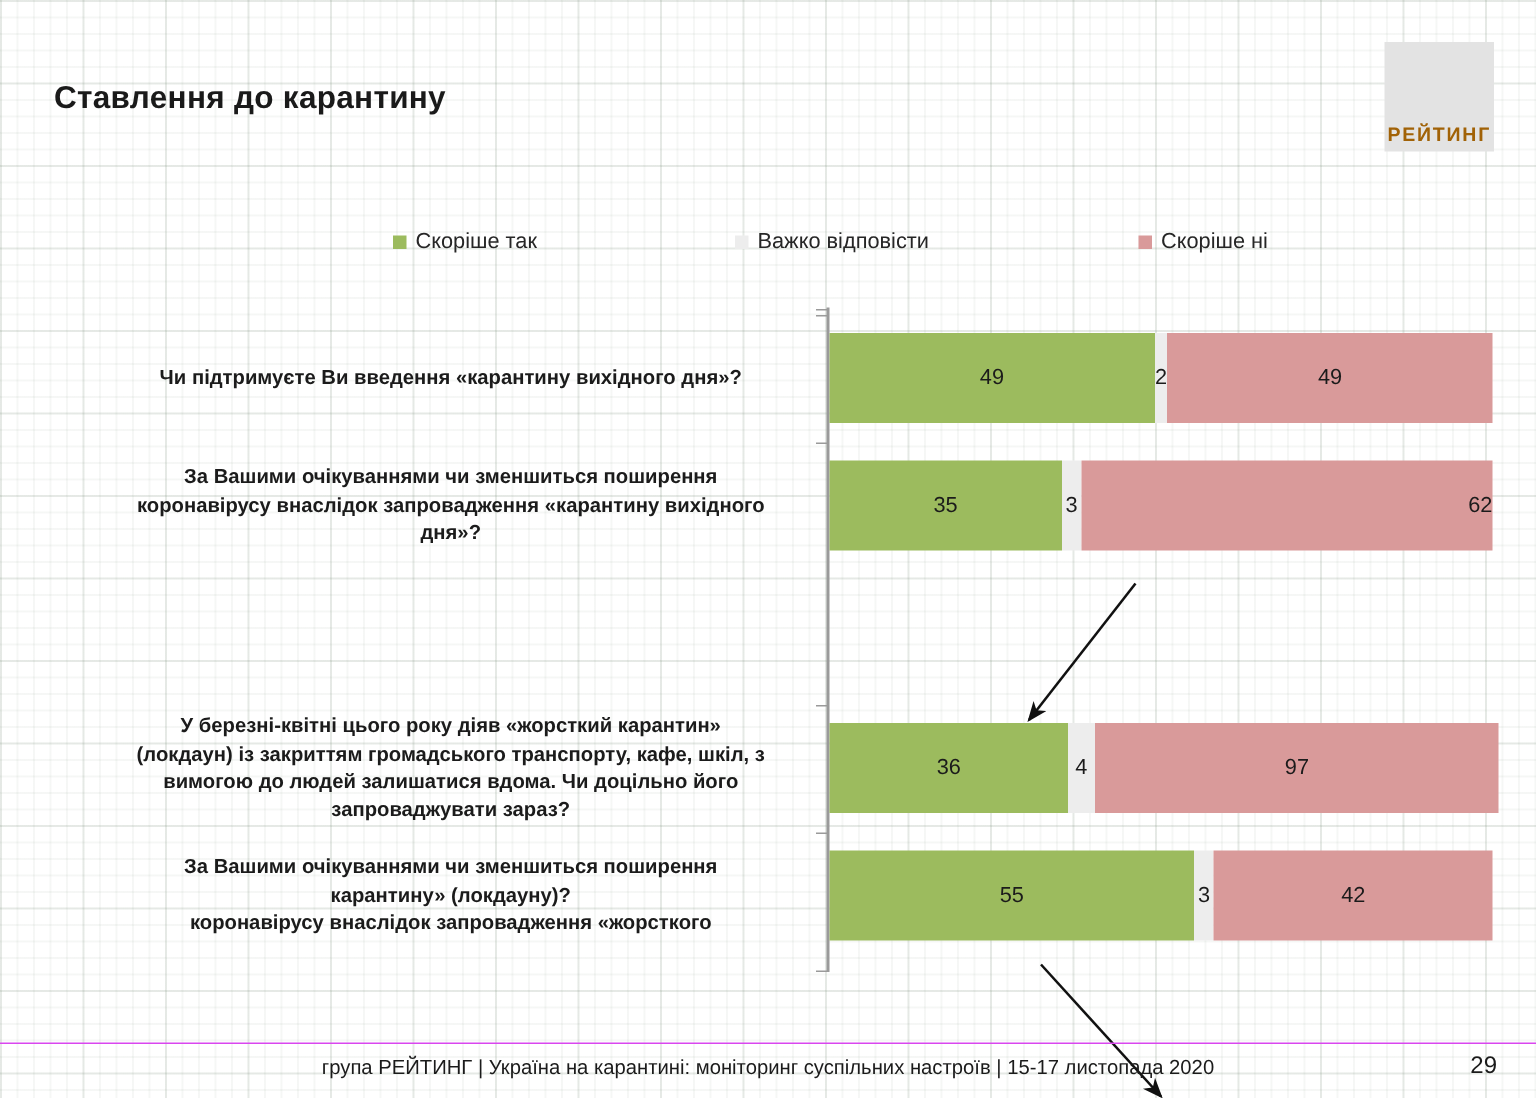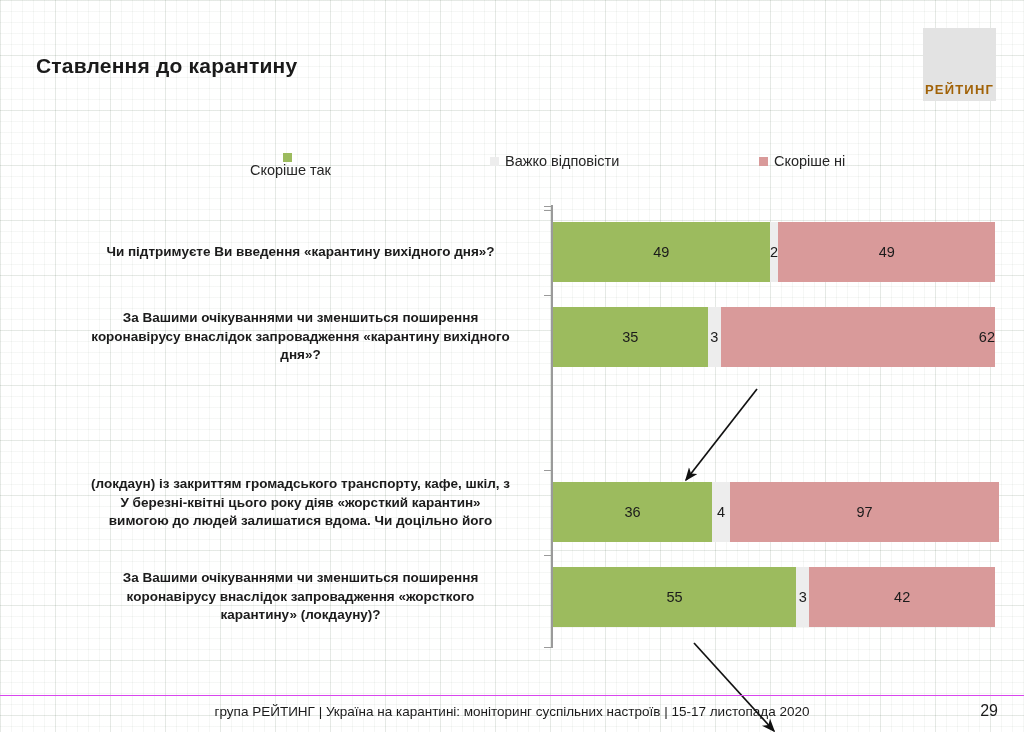--- a/index.html
+++ b/index.html
@@ -65,21 +65,21 @@
     height: 20px;
   }
   .legend-item {
     position: absolute;
     display: flex;
     align-items: center;
     white-space: nowrap;
     font-size: 14.5px;
     color: #262626;
   }
-  .legend-item.i0 { left: 0px; flex-direction: column; }
+  .legend-item.i0 { left: 12px; }
   .legend-item.i1 { left: 240px; }
   .legend-item.i2 { left: 509px; }
   .legend-swatch {
     width: 9px;
     height: 9px;
     margin-right: 6px;
     flex: 0 0 auto;
   }
   
   .chart {
@@ -222,40 +222,41 @@
           <div class="bar seg-mid" style="left: 707.7px; width: 13.26px; background: rgb(237, 237, 237);">
             <span style="position: absolute; left: 50%; transform: translateX(-50%); white-space: nowrap;">3</span>
           </div>
           <div class="bar" style="left: 720.96px; width: 274.04px; background: rgb(217, 154, 154); justify-content: flex-end;">
             <span>62</span>
           </div>
         </div>
         <div class="tick" style="top: 270px;"></div>
         <div class="row" style="top: 282px; height: 60px;">
           <div class="cat-label" style="top: -7px;">
+            <div>У березні-квітні цього року діяв «жорсткий карантин»</div>
             <div>(локдаун) із закриттям громадського транспорту, кафе, шкіл, з</div>
-            <div>У березні-квітні цього року діяв «жорсткий карантин»</div>
             <div>вимогою до людей залишатися вдома. Чи доцільно його</div>
+            <div>запроваджувати зараз?</div>
           </div>
           <div class="bar" style="left: 553px; width: 159.12px; background: rgb(156, 187, 94);">
             <span>36</span>
           </div>
           <div class="bar seg-mid" style="left: 712.12px; width: 17.68px; background: rgb(237, 237, 237);">
             <span style="position: absolute; left: 50%; transform: translateX(-50%); white-space: nowrap;">4</span>
           </div>
           <div class="bar" style="left: 729.8px; width: 269.62px; background: rgb(217, 154, 154);">
             <span>97</span>
           </div>
         </div>
         <div class="tick" style="top: 355px;"></div>
         <div class="row" style="top: 367px; height: 60px;">
           <div class="cat-label" style="top: 2.25px;">
             <div>За Вашими очікуваннями чи зменшиться поширення</div>
+            <div>карантину» (локдауну)?</div>
             <div>коронавірусу внаслідок запровадження «жорсткого</div>
-            <div>карантину» (локдауну)?</div>
           </div>
           <div class="bar" style="left: 553px; width: 243.1px; background: rgb(156, 187, 94);">
             <span>55</span>
           </div>
           <div class="bar seg-mid" style="left: 796.1px; width: 13.26px; background: rgb(237, 237, 237);">
             <span style="position: absolute; left: 50%; transform: translateX(-50%); white-space: nowrap;">3</span>
           </div>
           <div class="bar" style="left: 809.36px; width: 185.64px; background: rgb(217, 154, 154);">
             <span>42</span>
           </div>

